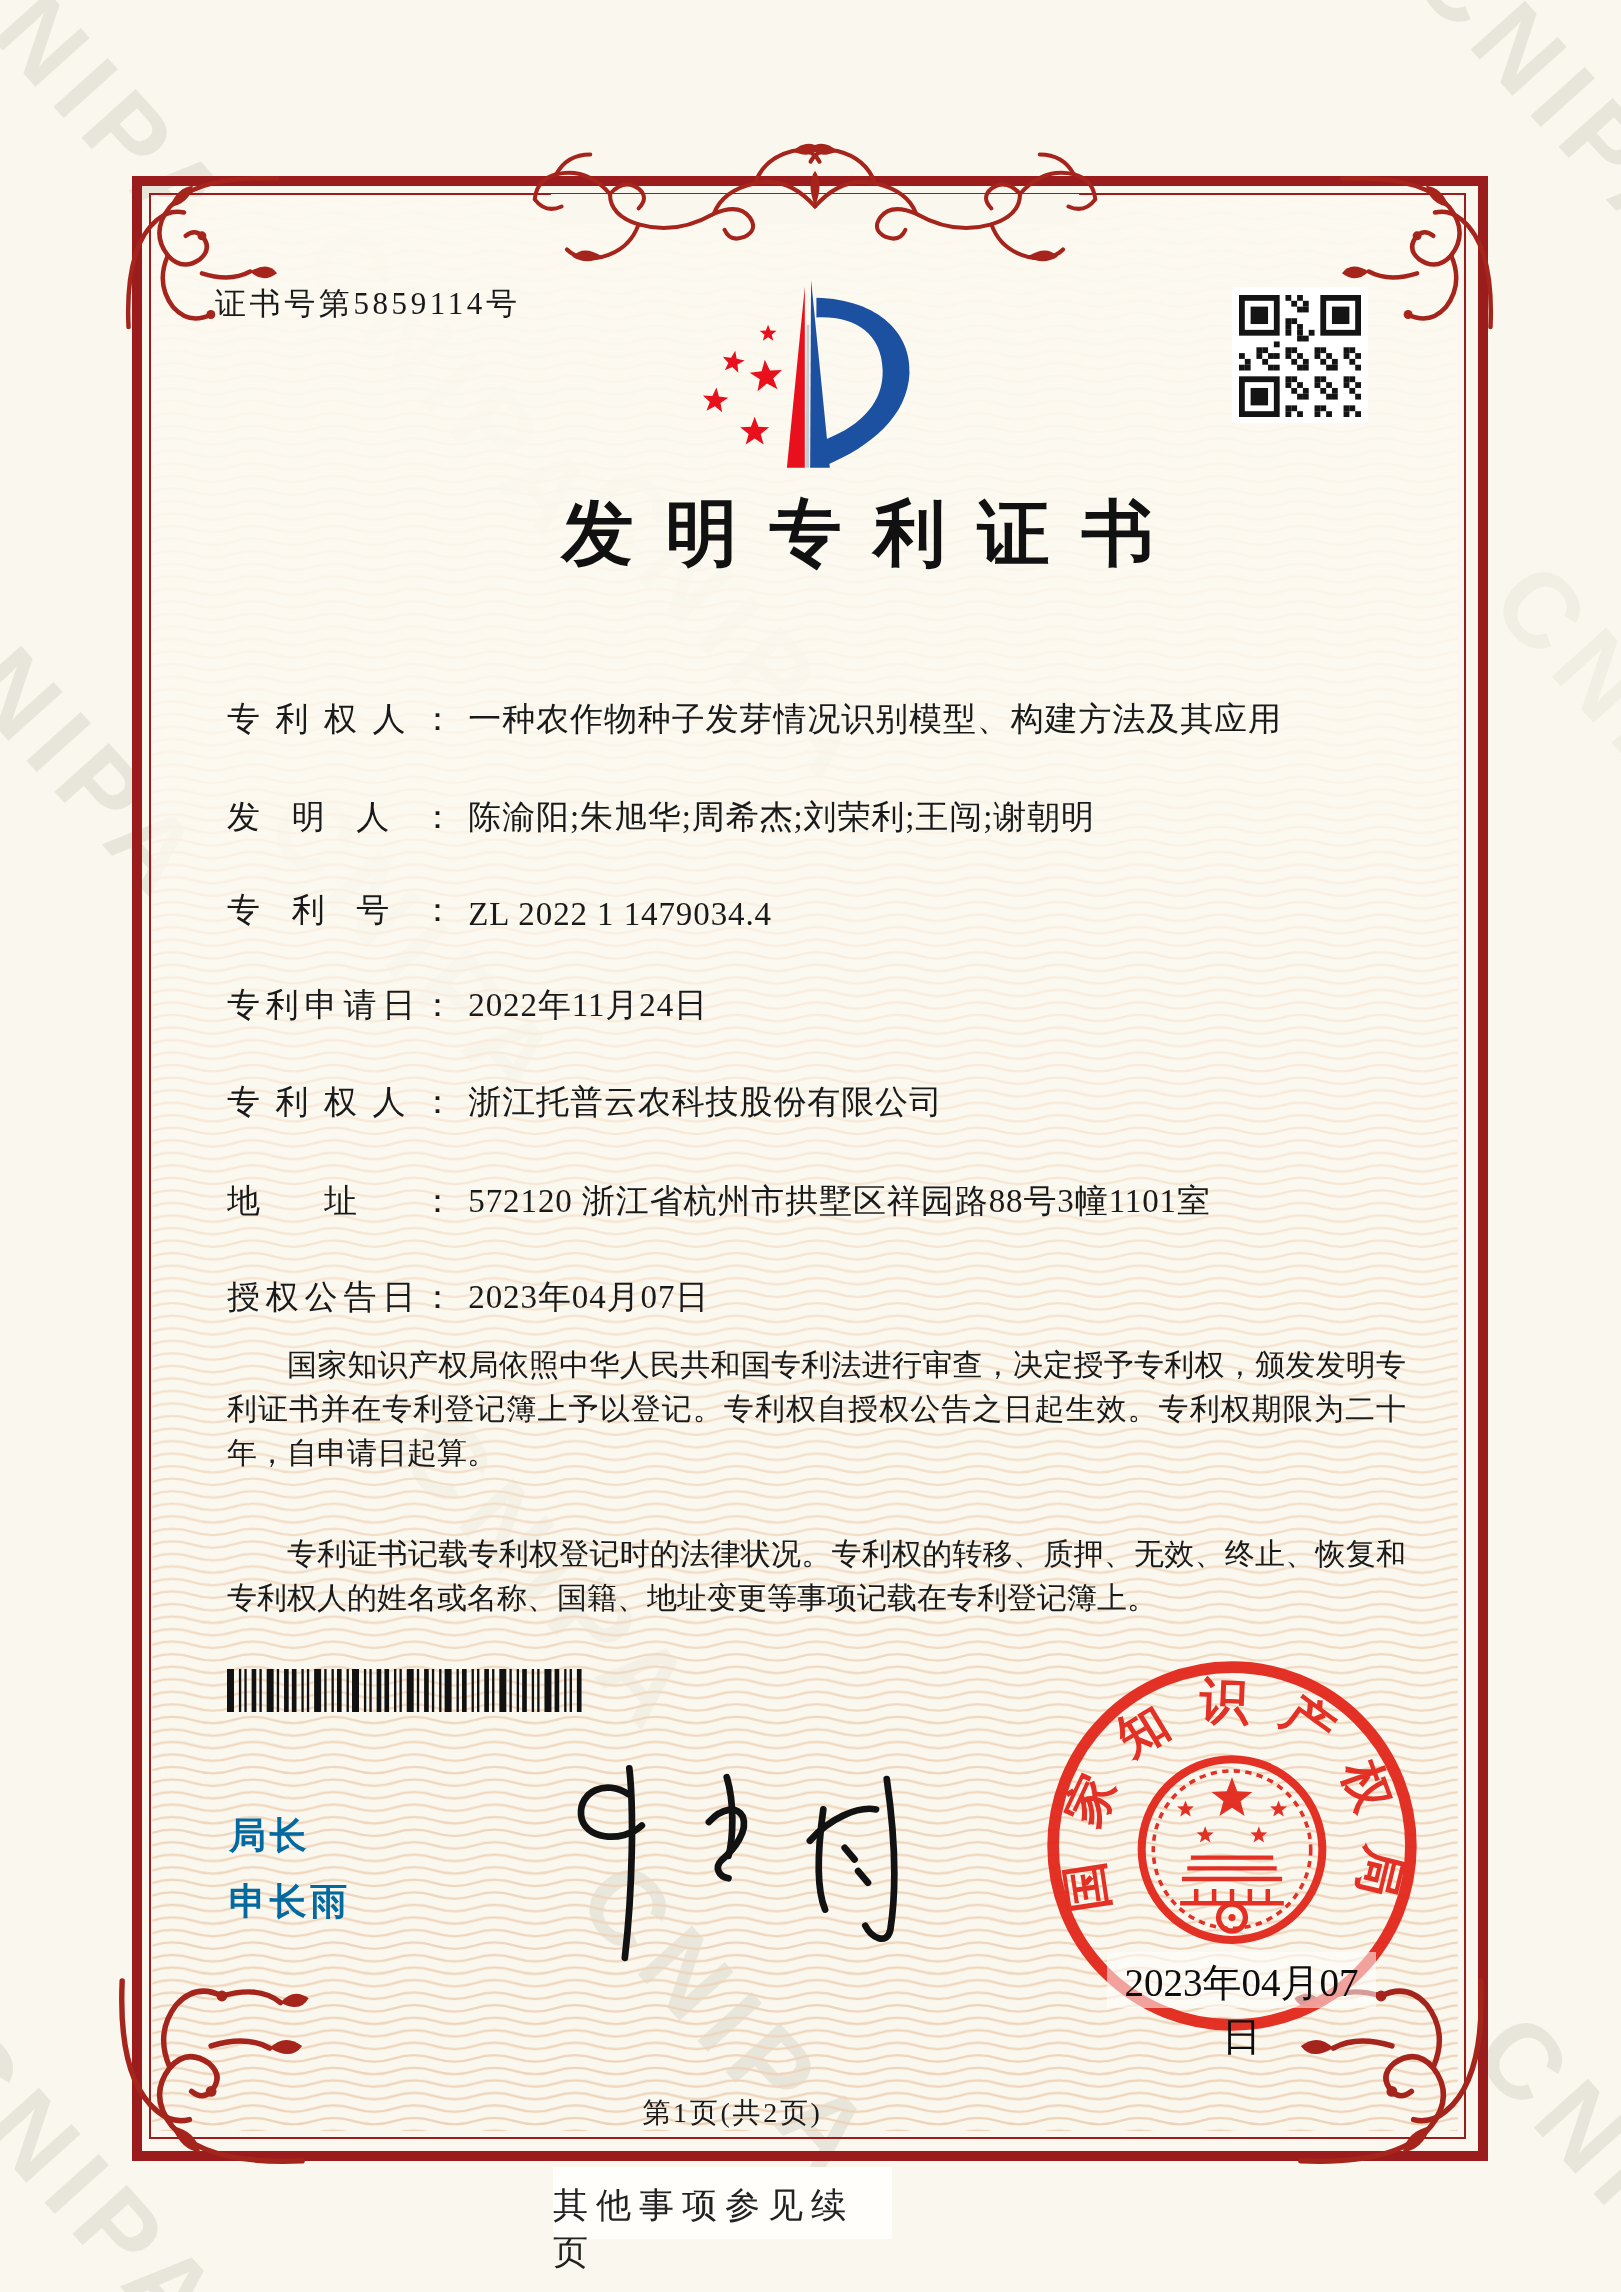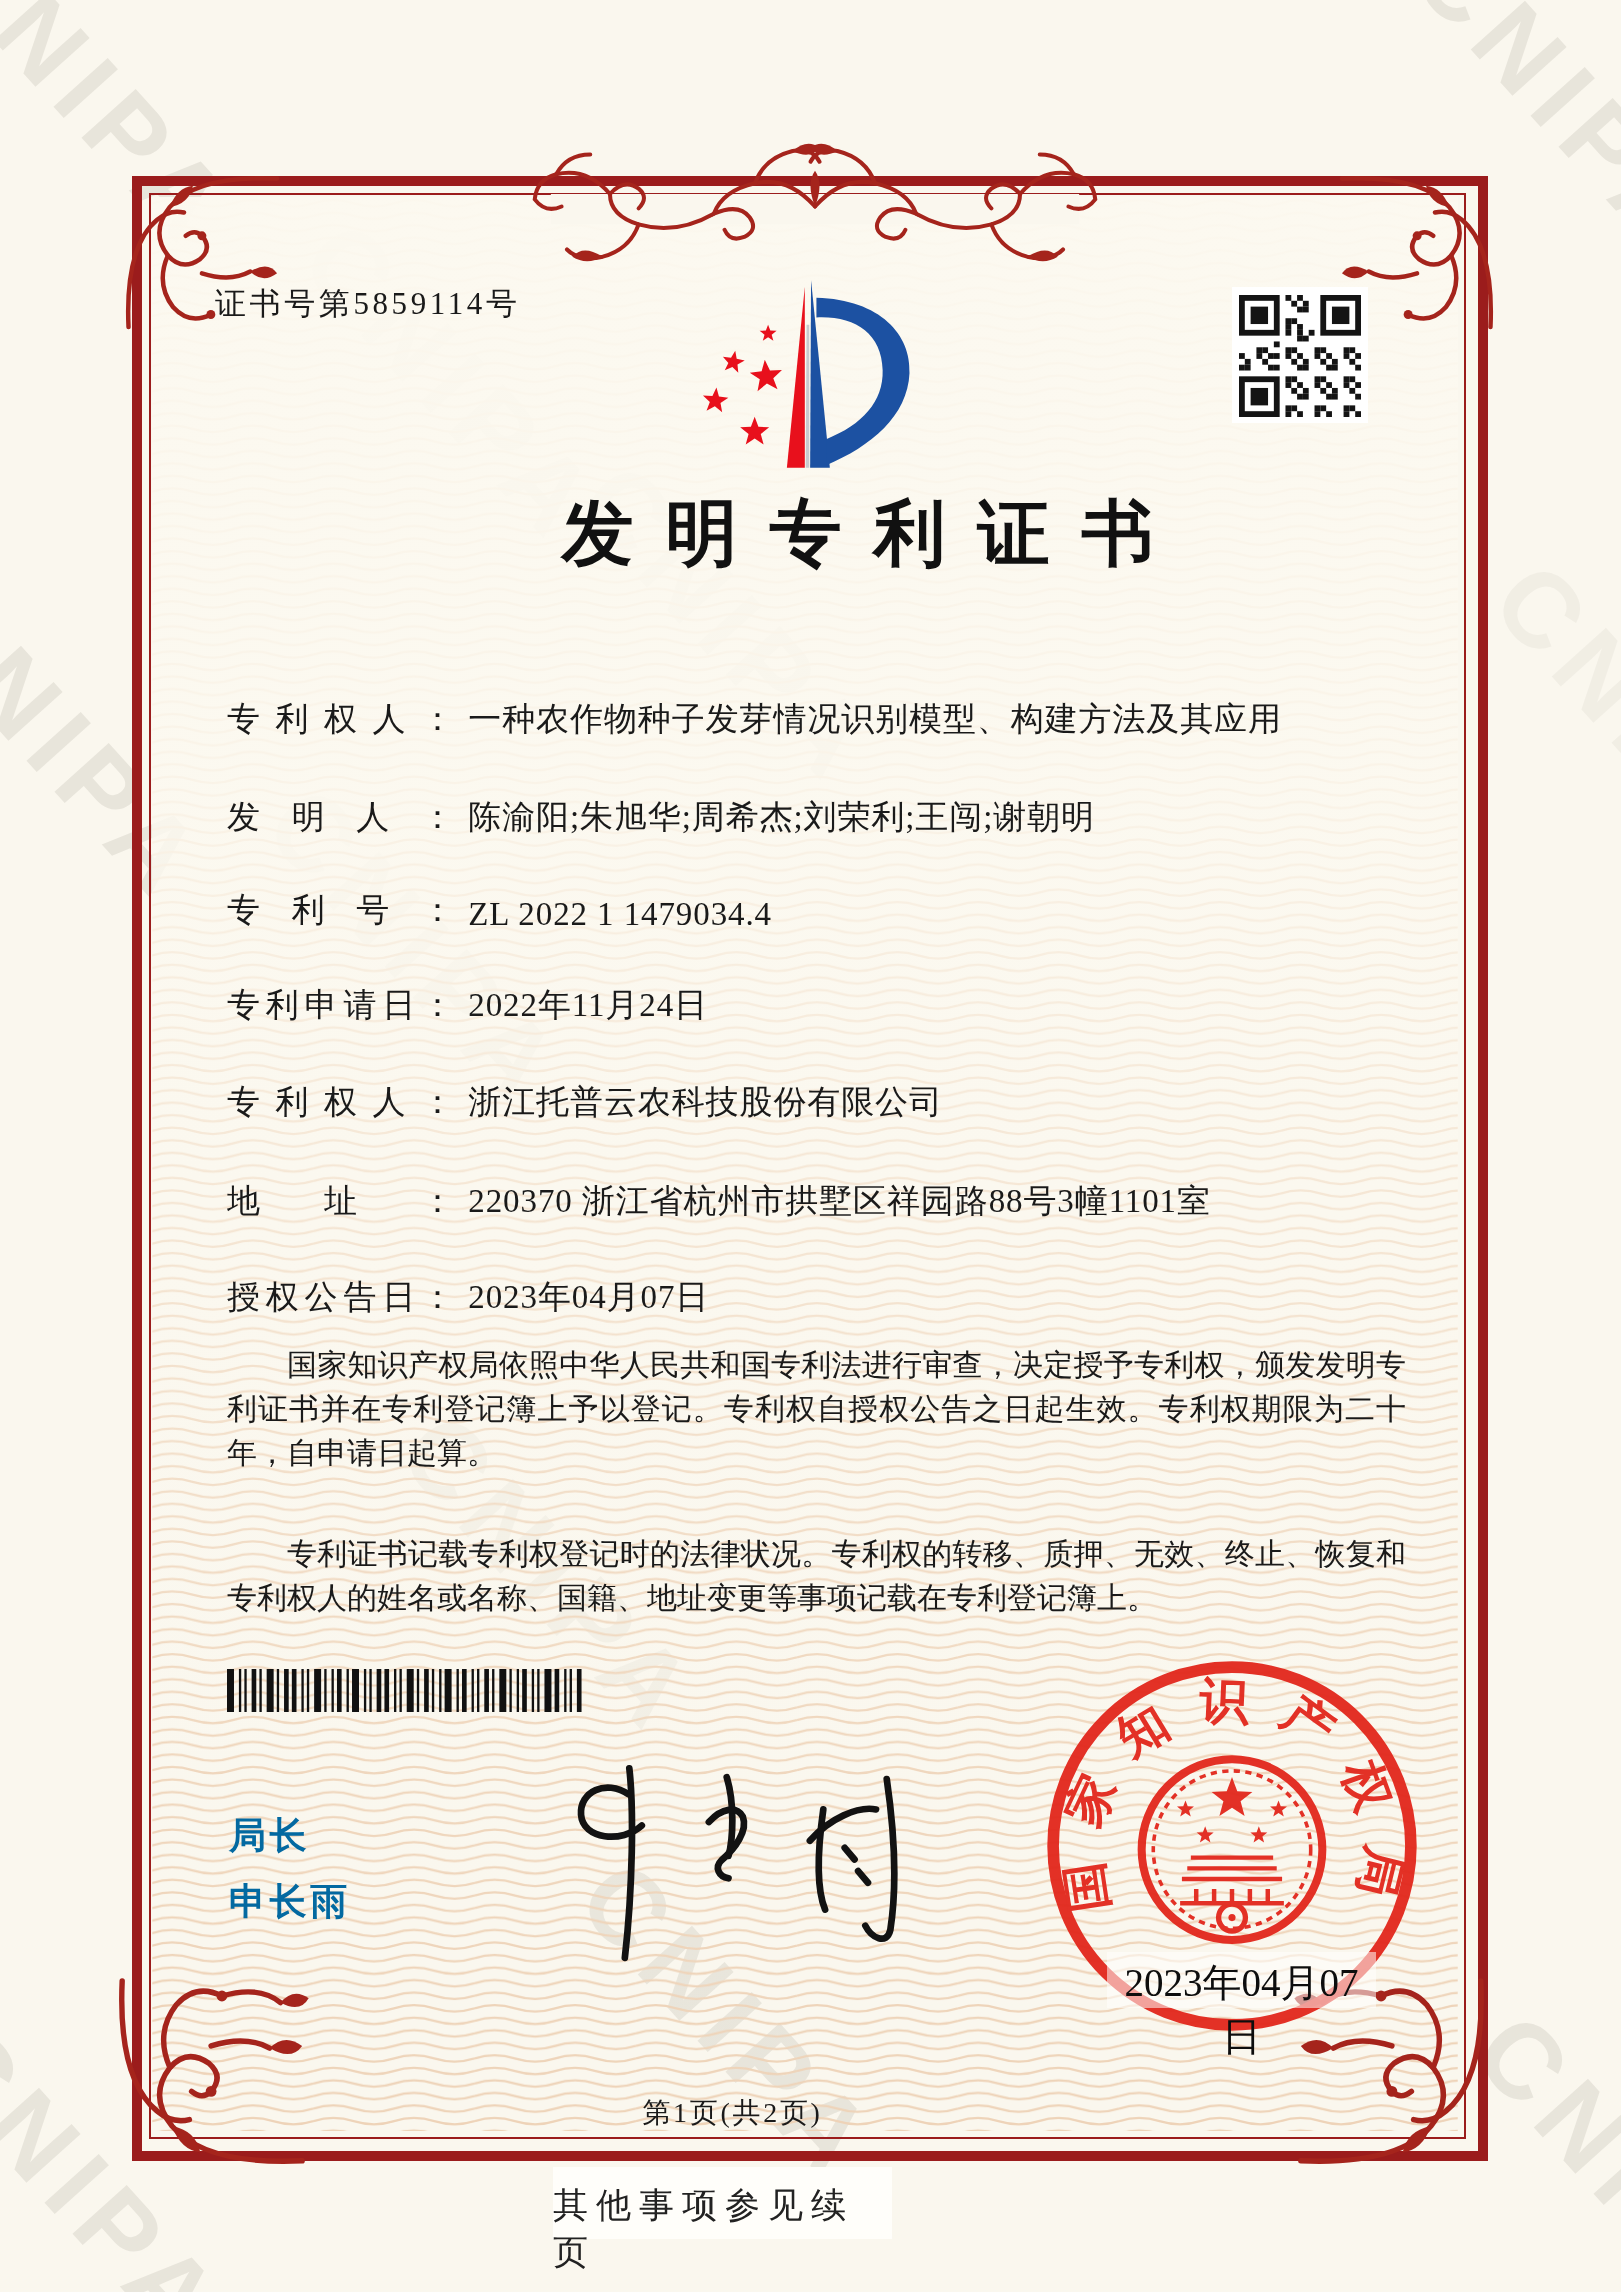--- a/index.html
+++ b/index.html
@@ -309,21 +309,21 @@
 <div class="frow" style="top:888px;">
   <span class="flabel">专利号：</span><span class="fval">ZL 2022 1 1479034.4</span>
 </div>
 <div class="frow" style="top:983px;">
   <span class="flabel">专利申请日：</span><span class="fval">2022年11月24日</span>
 </div>
 <div class="frow" style="top:1080px;">
   <span class="flabel">专利权人：</span><span class="fval">浙江托普云农科技股份有限公司</span>
 </div>
 <div class="frow" style="top:1179px;">
-  <span class="flabel">地址：</span><span class="fval">220370 浙江省杭州市拱墅区祥园路88号3幢1101室</span>
+  <span class="flabel">地址：</span><span class="fval">572120 浙江省杭州市拱墅区祥园路88号3幢1101室</span>
 </div>
 <div class="frow" style="top:1275px;">
   <span class="flabel">授权公告日：</span><span class="fval">2023年04月07日</span>
 </div>
 
 <div class="para" style="top:1343px;">国家知识产权局依照中华人民共和国专利法进行审查，决定授予专利权，颁发发明专利证书并在专利登记簿上予以登记。专利权自授权公告之日起生效。专利权期限为二十年，自申请日起算。</div>
 <div class="para" style="top:1532px;">专利证书记载专利权登记时的法律状况。专利权的转移、质押、无效、终止、恢复和专利权人的姓名或名称、国籍、地址变更等事项记载在专利登记簿上。</div>
 
 <svg id="barcode" class="abs" viewBox="0 0 402 48" preserveAspectRatio="none">
     <rect x="0" y="0" width="7.800000000000001" height="48" fill="#111"></rect>

